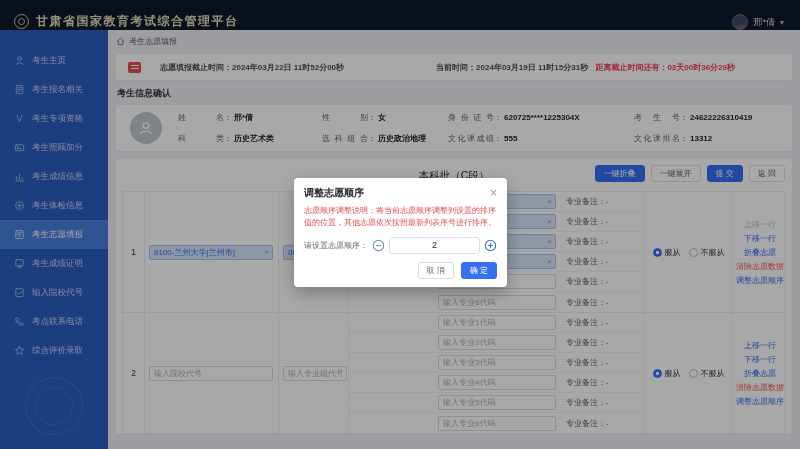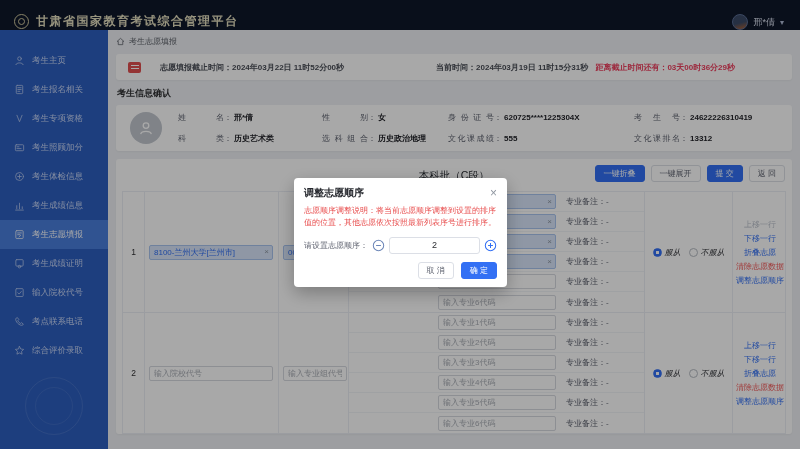--- a/index.html
+++ b/index.html
@@ -71,21 +71,21 @@
   .sub:last-child { border-bottom:none; }
   .remark { color:#5f6370; }
   input.cell { height:15px; border:1px solid #d6d9e0; border-radius:2px; background:#fff; font-size:8px; padding:0 4px; color:#333; outline:none; }
   input.cell::placeholder { color:#a9adb5; }
   .inp-college { width:124px; }
   .inp-group { width:64px; font-size:7.5px; }
   .inp-major { width:118px; }
   .cellwrap { position:relative; display:inline-flex; align-items:center; }
   .cellwrap.filled input { background:#d9e6fa; border-color:#a9c4ef; color:#3370f4; }
   .clear-x { position:absolute; right:4px; color:#8f97a3; font-size:8px; line-height:1; cursor:pointer; }
-  .radio-group { display:flex; gap:8px; align-items:center;font-style:italic; }
+  .radio-group { display:flex; gap:8px; align-items:center; }
   .radio-item { display:flex; align-items:center; gap:3px; color:#2a2c31; cursor:pointer; }
   .radio { width:9px; height:9px; border-radius:50%; border:1px solid #b6bac2; background:#fff; flex:none; }
   .radio.checked { border-color:#3370f4; background:radial-gradient(circle,#ffffff 0 1.4px,#3370f4 1.9px); }
   .td.ops { flex-direction:column; gap:3px; }
   .op-link { color:#3370f4; cursor:pointer; }
   .op-danger { color:#f25555; cursor:pointer; }
   .op-disabled { color:#b9bfca; }
 
   
   .overlay { position:fixed; inset:0; background:rgba(0,0,0,.34); z-index:10; }
@@ -151,34 +151,34 @@
             <svg viewBox="0 0 12 12" width="11" height="11" fill="none" stroke="currentColor" stroke-width="0.9" stroke-linecap="round" stroke-linejoin="round">
               <rect x="1.5" y="3" width="9" height="6.5" rx="1"></rect>
               <path d="M3.2 5.2h2.2M3.2 7.2h4.5"></path>
             </svg>
           </span>
           <span>考生照顾加分</span>
         </div>
         <div class="side-item">
           <span class="side-ico">
             <svg viewBox="0 0 12 12" width="11" height="11" fill="none" stroke="currentColor" stroke-width="0.9" stroke-linecap="round" stroke-linejoin="round">
+              <path d="M3 9.5V6.2M6 9.5V3.5M9 9.5V7.4"></path>
+              <path d="M1.8 11h8.4"></path>
+            </svg>
+          </span>
+          <span>考生成绩信息</span>
+        </div>
+        <div class="side-item">
+          <span class="side-ico">
+            <svg viewBox="0 0 12 12" width="11" height="11" fill="none" stroke="currentColor" stroke-width="0.9" stroke-linecap="round" stroke-linejoin="round">
               <circle cx="6" cy="6" r="4.3"></circle>
               <path d="M6 4v4M4 6h4"></path>
             </svg>
           </span>
           <span>考生体检信息</span>
-        </div>
-        <div class="side-item">
-          <span class="side-ico">
-            <svg viewBox="0 0 12 12" width="11" height="11" fill="none" stroke="currentColor" stroke-width="0.9" stroke-linecap="round" stroke-linejoin="round">
-              <path d="M3 9.5V6.2M6 9.5V3.5M9 9.5V7.4"></path>
-              <path d="M1.8 11h8.4"></path>
-            </svg>
-          </span>
-          <span>考生成绩信息</span>
         </div>
         <div class="side-item active">
           <span class="side-ico">
             <svg viewBox="0 0 12 12" width="11" height="11" fill="none" stroke="currentColor" stroke-width="0.9" stroke-linecap="round" stroke-linejoin="round">
               <rect x="2" y="1.8" width="8" height="8.6" rx="1"></rect>
               <path d="M4 4.3h4M4 6.2h2.4M5.5 8.6l1.8-1.8"></path>
             </svg>
           </span>
           <span>考生志愿填报</span>
         </div>

